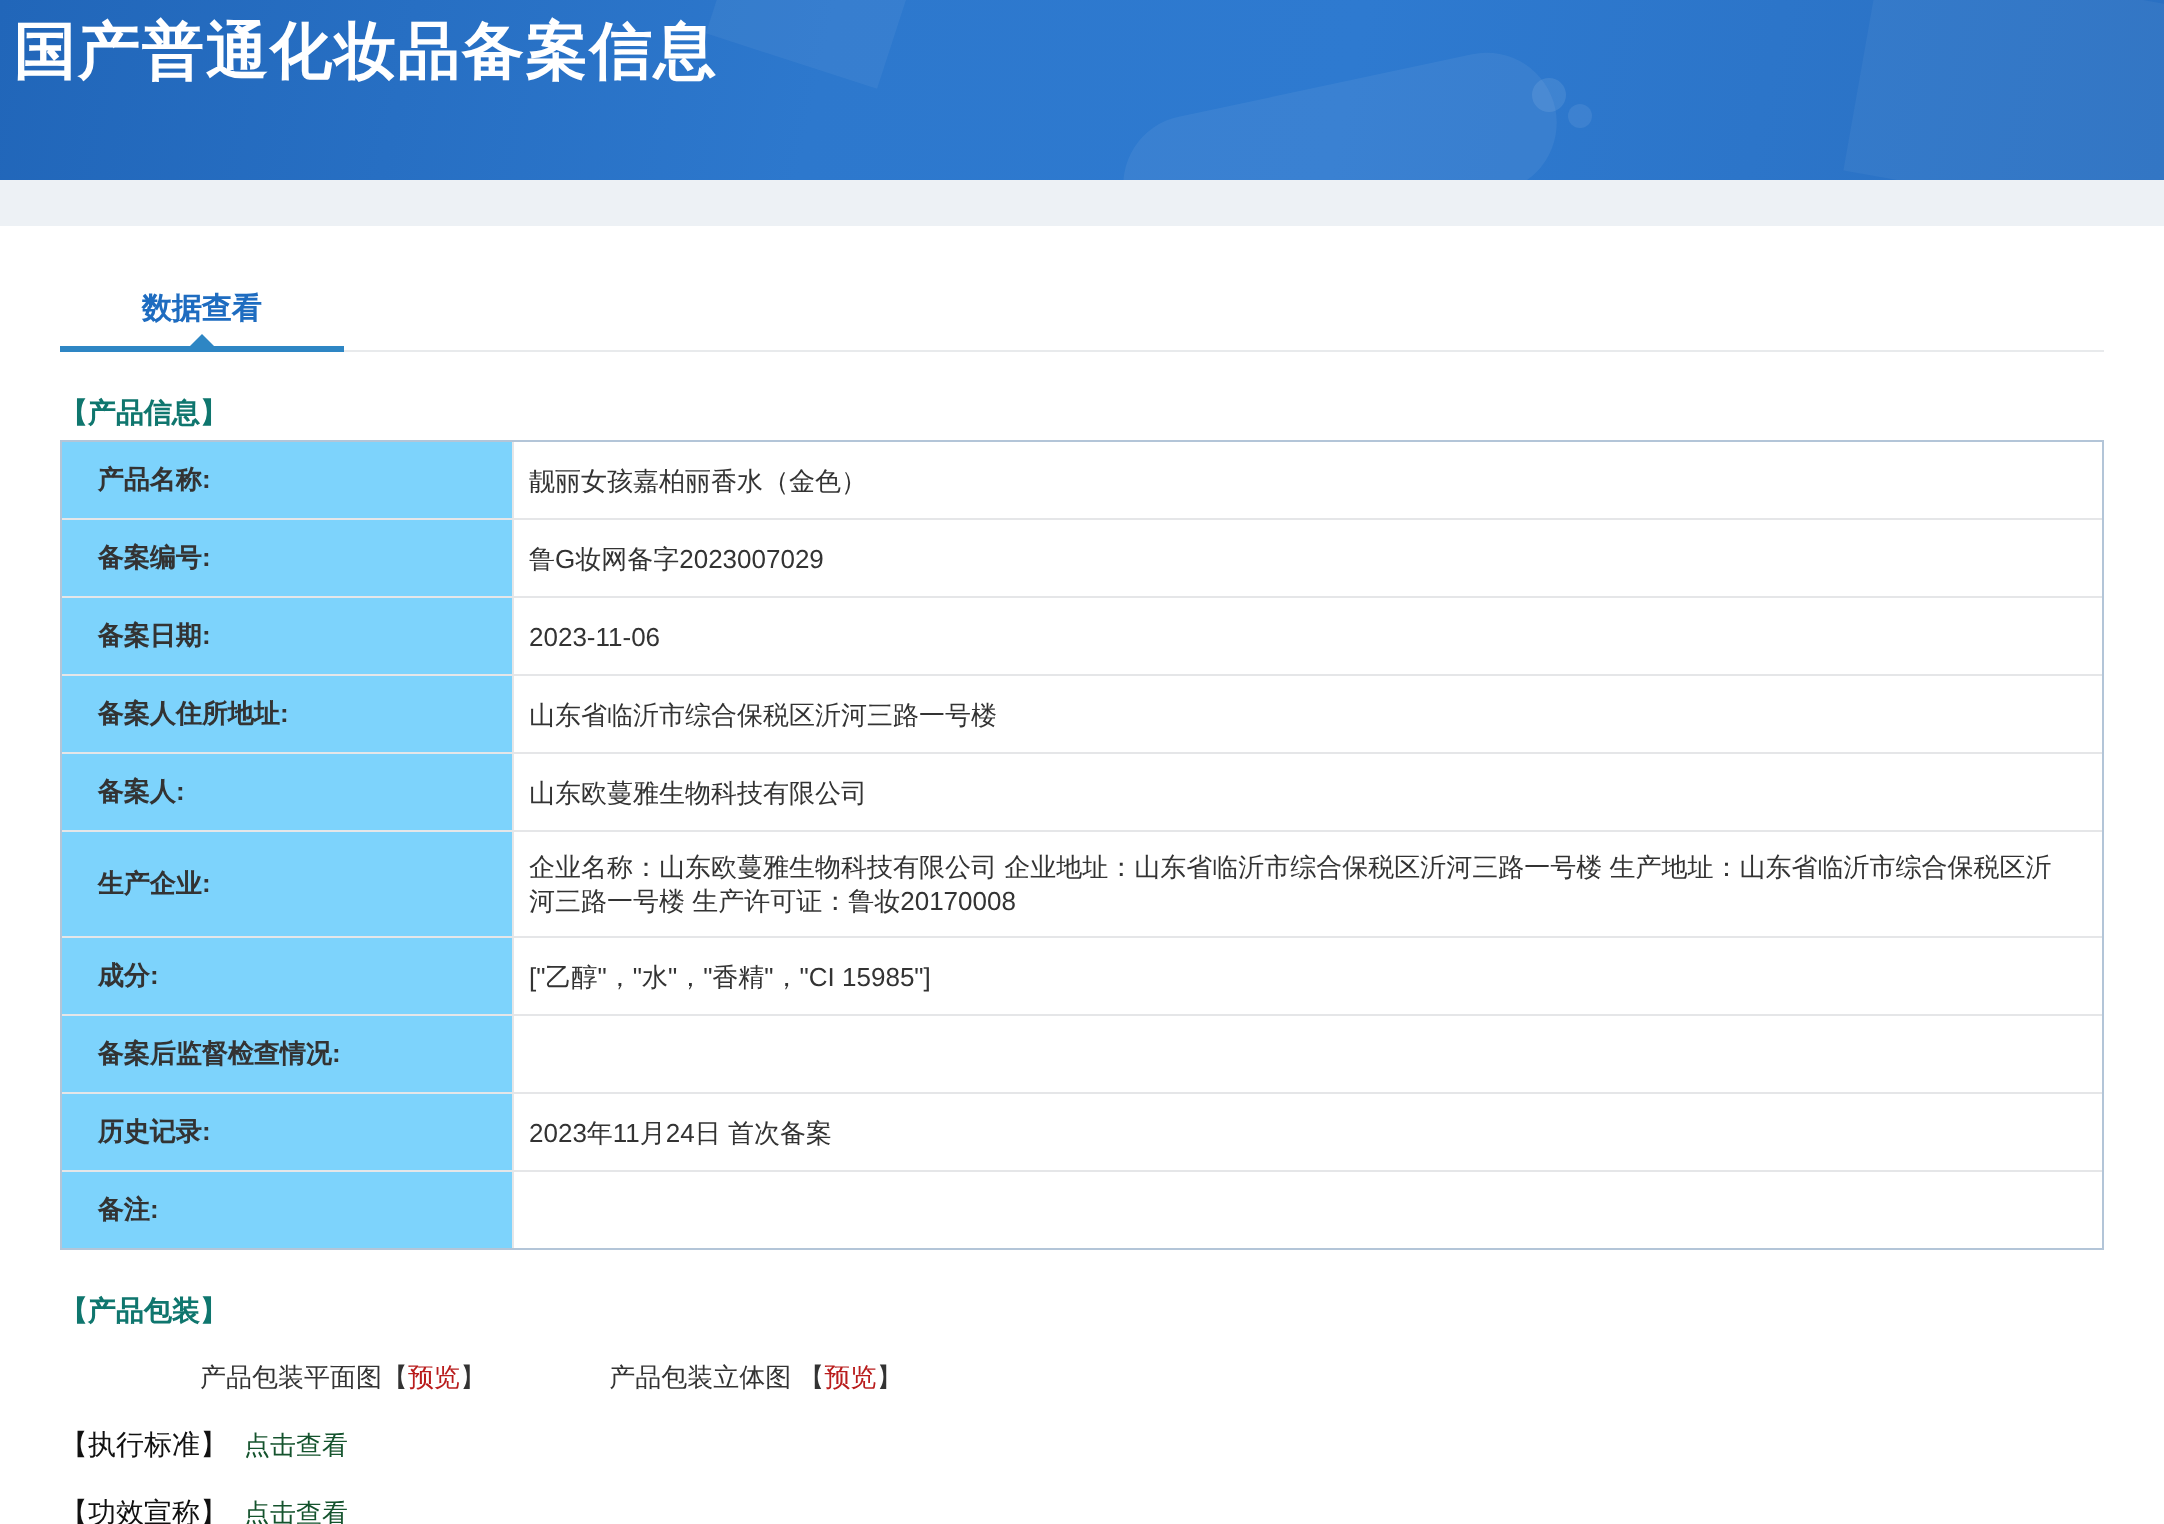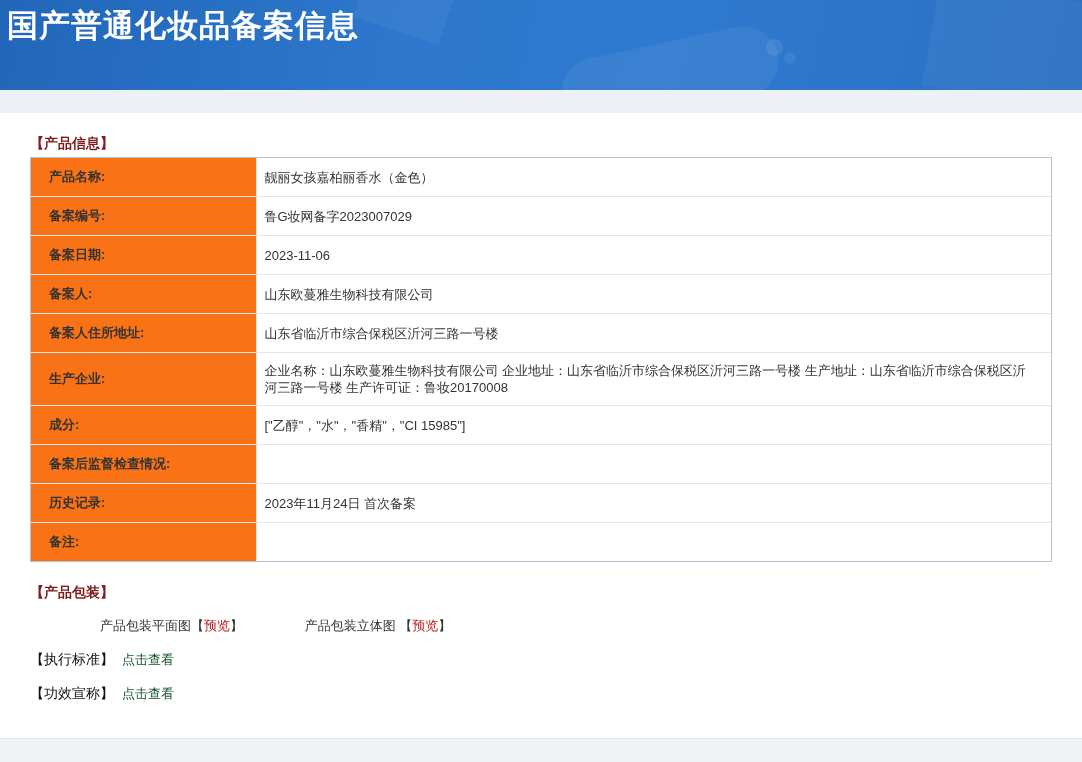--- a/index.html
+++ b/index.html
@@ -95,38 +95,38 @@
     margin-left: -6px;
     width: 0; height: 0;
     border-left: 6px solid transparent;
     border-right: 6px solid transparent;
     border-bottom: 6px solid #2e86c4;
   }
 
   .section-label {
     font-size: 14px;
     font-weight: bold;
-    color: #7f1d1d;
+    color: #0f766e;
     margin-top: 22px;
   }
 
   .table-wrap {
     border: 1px solid #b3c5d8;
     margin-top: 4px;
   }
   table.info-table {
     width: 100%;
     border-collapse: collapse;
     font-size: 13px;
     color: #333;
   }
   table.info-table tr + tr td { border-top: 1px solid #e5e6e8; }
   td.cell-label {
     width: 225px;
-    background: #f97316;
+    background: #7dd3fc;
     font-weight: bold;
     padding: 10px 10px 10px 18px;
     vertical-align: middle;
     color: #333;
   }
   td.cell-value {
     border-left: 1px solid #e5e6e8;
     padding: 9px 14px 9px 8px;
     line-height: 17px;
     vertical-align: middle;
@@ -167,45 +167,51 @@
       <div class="deco-sq2"></div>
       <div class="deco-streak"></div>
       <div class="deco-c1"></div>
       <div class="deco-c2"></div>
     </div>
   </div>
   <div class="subband"></div>
 
   <div class="main">
 
+    <div class="tabbar">
+      <div class="tab">
+        <span>数据查看</span>
+        <span class="caret"></span>
+      </div>
+    </div>
 
     <div class="section-label">【产品信息】</div>
 
     <div class="table-wrap">
       <table class="info-table">
         <tbody>
           <tr>
             <td class="cell-label">产品名称:</td>
             <td class="cell-value">靓丽女孩嘉柏丽香水（金色）</td>
           </tr>
           <tr>
             <td class="cell-label">备案编号:</td>
             <td class="cell-value">鲁G妆网备字2023007029</td>
           </tr>
           <tr>
             <td class="cell-label">备案日期:</td>
             <td class="cell-value">2023-11-06</td>
           </tr>
           <tr>
+            <td class="cell-label">备案人住所地址:</td>
+            <td class="cell-value">山东省临沂市综合保税区沂河三路一号楼</td>
+          </tr>
+          <tr>
             <td class="cell-label">备案人:</td>
             <td class="cell-value">山东欧蔓雅生物科技有限公司</td>
-          </tr>
-          <tr>
-            <td class="cell-label">备案人住所地址:</td>
-            <td class="cell-value">山东省临沂市综合保税区沂河三路一号楼</td>
           </tr>
           <tr>
             <td class="cell-label">生产企业:</td>
             <td class="cell-value">企业名称：山东欧蔓雅生物科技有限公司 企业地址：山东省临沂市综合保税区沂河三路一号楼 生产地址：山东省临沂市综合保税区沂河三路一号楼 生产许可证：鲁妆20170008</td>
           </tr>
           <tr>
             <td class="cell-label">成分:</td>
             <td class="cell-value">["乙醇"，"水"，"香精"，"CI 15985"]</td>
           </tr>
           <tr>

